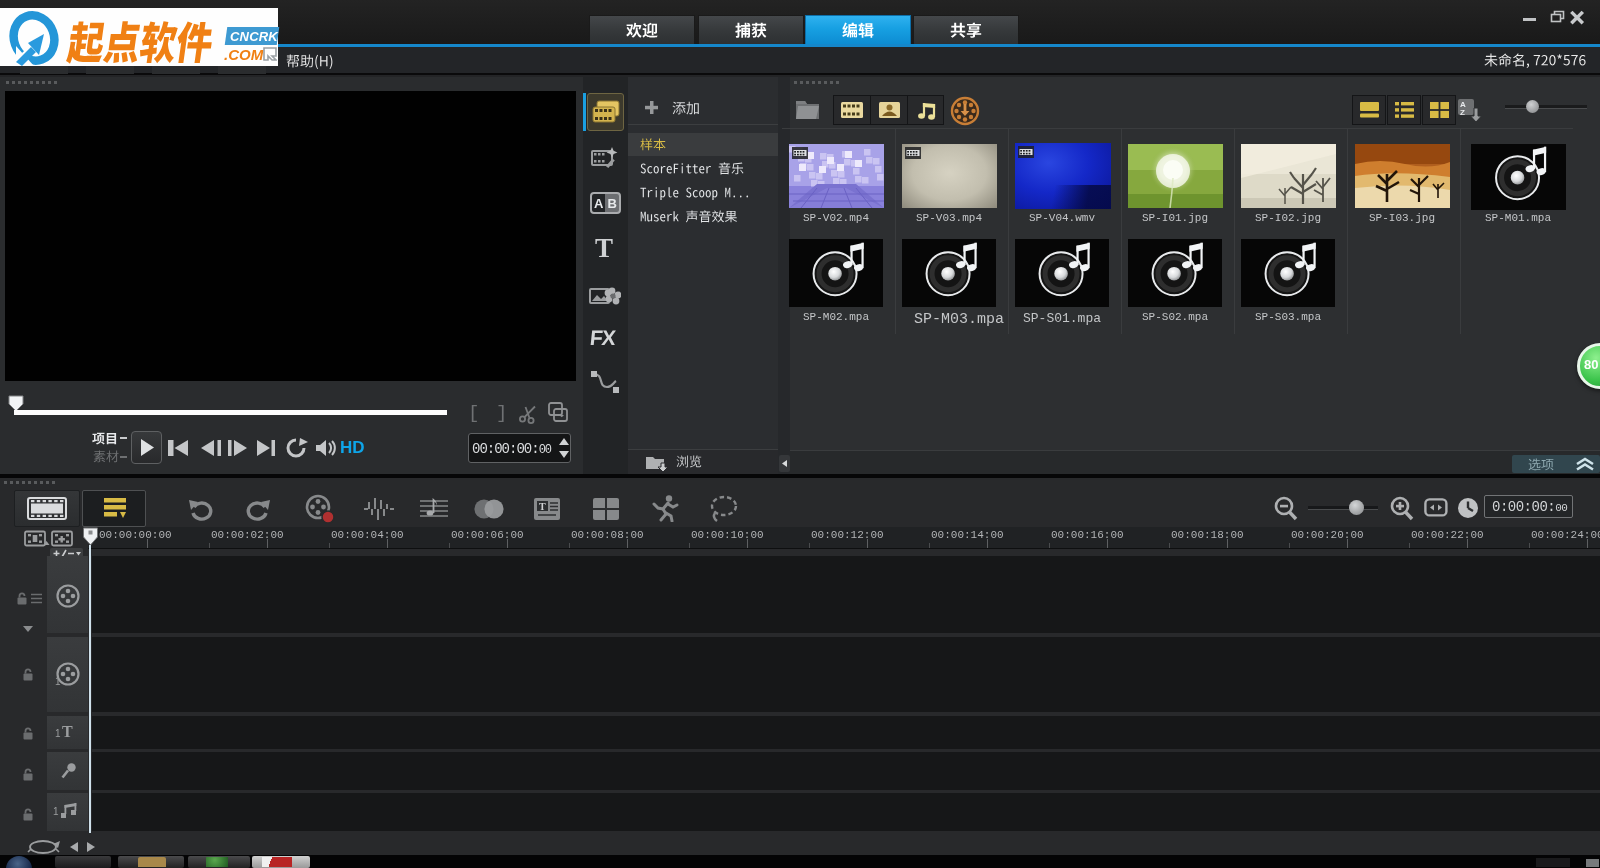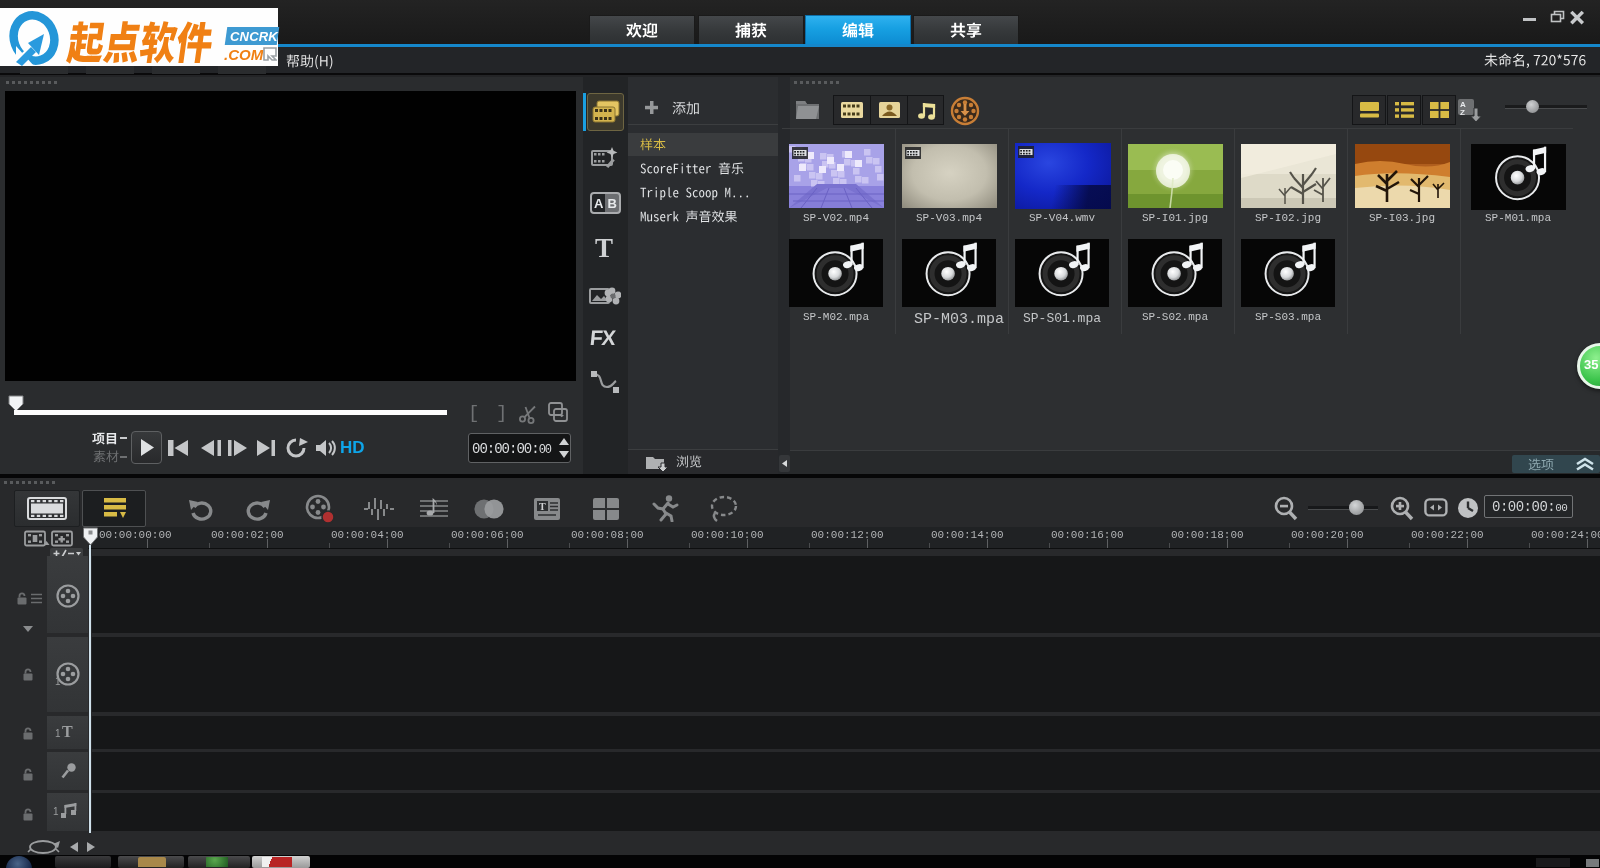--- a/index.html
+++ b/index.html
@@ -575,21 +575,21 @@
 <g fill="#f2f4f6">
         <ellipse cx="58.56" cy="25.68" rx="4.6" ry="3.4" transform="rotate(-15 58.56 25.68)"></ellipse>
 <ellipse cx="69.56" cy="28.68" rx="4.6" ry="3.4" transform="rotate(-15 69.56 28.68)"></ellipse>
 <rect x="61.46" y="6.68" width="2.2" height="19.5"></rect>
 <rect x="72.46000000000001" y="3.6799999999999997" width="2.2" height="25.5"></rect>
 <path d="M61.46 6.68 L74.66 3.6799999999999997 L74.66 9.68 L61.46 12.68 Z"></path>
       </g>
     </svg>
 <div class="abs mono" style="left:1233px;top:311px;width:110px;text-align:center;font-size:11px;color:#c4c6c8">SP-S03.mpa</div>
 <div class="abs" style="left:1577px;top:343px;width:46px;height:46px;border-radius:50%;background:radial-gradient(circle at 40% 30%,#8ef08e,#3cc44c 60%,#1e9632);border:3px solid #e8f6ea;box-shadow:0 2px 4px rgba(0,0,0,.5)"></div>
-<div class="abs" style="left:1584px;top:357px;font:bold 13px 'Liberation Sans';color:#fff">35</div>
+<div class="abs" style="left:1584px;top:357px;font:bold 13px 'Liberation Sans';color:#fff">80</div>
 <div class="abs" style="left:790px;top:450px;width:810px;height:24px;background:#27292b;border-top:1px solid #3a3c3e"></div>
 <div class="abs" style="left:1512px;top:455px;width:88px;height:18px;background:#31464e;border-radius:2px"></div>
 <svg style="position:absolute;left:1528px;top:456px;" width="28" height="18" viewBox="0 0 28 18">
       <g transform="translate(0,13.3)">
         <path d="M0.8 -9.9C1.5 -9.3 2.4 -8.4 2.8 -7.8L3.6 -8.4C3.2 -9.0 2.3 -9.9 1.5 -10.5ZM5.8 -10.5C5.5 -9.4 4.9 -8.2 4.2 -7.5C4.5 -7.3 4.9 -7.1 5.1 -6.9C5.4 -7.3 5.7 -7.8 5.9 -8.3H7.8V-6.4H4.2V-5.5H6.5C6.3 -3.8 5.8 -2.6 3.8 -1.9C4.0 -1.7 4.3 -1.3 4.4 -1.1C6.6 -1.9 7.2 -3.4 7.5 -5.5H8.8V-2.5C8.8 -1.5 9.0 -1.2 10.0 -1.2C10.2 -1.2 11.1 -1.2 11.3 -1.2C12.1 -1.2 12.4 -1.6 12.5 -3.3C12.2 -3.3 11.8 -3.5 11.6 -3.7C11.6 -2.3 11.5 -2.1 11.2 -2.1C11.0 -2.1 10.3 -2.1 10.2 -2.1C9.8 -2.1 9.8 -2.2 9.8 -2.5V-5.5H12.4V-6.4H8.8V-8.3H11.8V-9.1H8.8V-10.9H7.8V-9.1H6.3C6.5 -9.5 6.6 -9.9 6.7 -10.3ZM3.3 -5.9H0.7V-5.0H2.3V-1.1C1.8 -0.8 1.2 -0.4 0.6 0.2L1.2 1.0C2.0 0.2 2.7 -0.4 3.2 -0.4C3.4 -0.4 3.8 -0.1 4.4 0.2C5.2 0.8 6.3 0.9 7.8 0.9C9.1 0.9 11.3 0.8 12.3 0.8C12.3 0.5 12.5 -0.0 12.6 -0.3C11.3 -0.1 9.3 -0.0 7.8 -0.0C6.4 -0.0 5.3 -0.1 4.5 -0.6C3.9 -1.0 3.6 -1.3 3.3 -1.3Z M21.0 -6.5V-3.8C21.0 -2.4 20.7 -0.7 17.1 0.2C17.4 0.4 17.6 0.8 17.8 1.0C21.4 -0.2 22.0 -2.1 22.0 -3.8V-6.5ZM22.0 -1.2C23.0 -0.5 24.2 0.4 24.8 1.0L25.5 0.3C24.9 -0.3 23.6 -1.2 22.6 -1.8ZM13.4 -2.4 13.6 -1.4C14.8 -1.8 16.4 -2.3 17.9 -2.8L17.8 -3.7L16.2 -3.2V-8.4H17.7V-9.4H13.6V-8.4H15.2V-2.9ZM18.4 -8.1V-2.0H19.4V-7.2H23.6V-2.0H24.6V-8.1H21.5C21.7 -8.5 21.9 -9.0 22.1 -9.5H25.4V-10.3H18.0V-9.5H21.0C20.8 -9.0 20.7 -8.5 20.5 -8.1Z" fill="#8fa9b0"></path>
       </g>
     </svg>
 <svg class="abs" style="left:1575px;top:457px" width="20" height="14" viewBox="0 0 20 14">
 <g fill="none" stroke="#cfe3ea" stroke-width="2.6">
         <path d="M2 7 L10 2 L18 7"></path>

